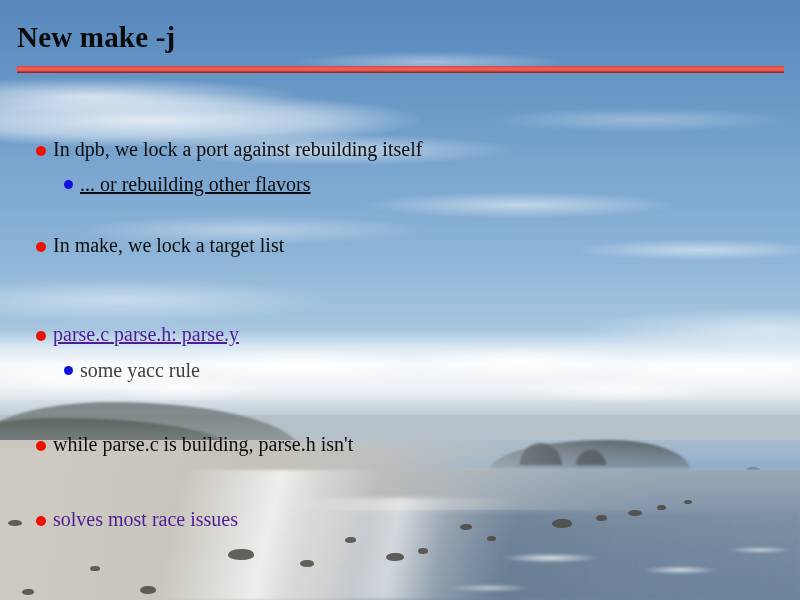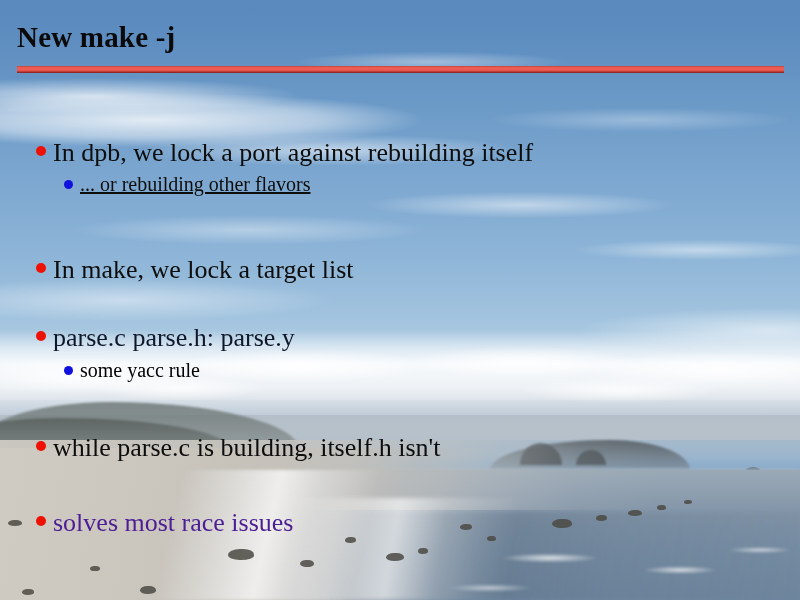--- a/index.html
+++ b/index.html
@@ -342,21 +342,21 @@
     height: 9px;
     background: #1111dd;
     margin-right: 7px;
     margin-top: 7px;
   }
 
   .btext {
     color: #0d0d0d;
     line-height: 1.15;
   }
-  .level-1 .btext { font-size: 26px; }
+  .level-1 .btext { font-size: 20px; }
   .level-2 .btext { font-size: 20px; }
 </style>
 </head>
 <body>
 
 <div id="slide">
 
   <div id="sky" class="bg-layer"></div>
   <div id="clouds-wispy" class="bg-layer"></div>
   <div id="cloud-bank" class="bg-layer"></div>
@@ -403,35 +403,35 @@
 
     <div id="bullets">
         <div class="bullet level-1" style="top: 18px;">
           <span class="marker" style="background: rgb(238, 17, 0);"></span>
           <span class="btext" style="color: rgb(13, 13, 13);">In dpb, we lock a port against rebuilding itself</span>
         </div>
         <div class="bullet level-2" style="top: 53px;">
           <span class="marker" style="background: rgb(17, 17, 221);"></span>
           <span class="btext" style="color: rgb(13, 13, 13); text-decoration: underline;">... or rebuilding other flavors</span>
         </div>
-        <div class="bullet level-1" style="top: 135px;">
+        <div class="bullet level-1" style="top: 114px;">
           <span class="marker" style="background: rgb(238, 17, 0);"></span>
           <span class="btext" style="color: rgb(13, 13, 13);">In make, we lock a target list</span>
         </div>
         <div class="bullet level-1" style="top: 203px;">
           <span class="marker" style="background: rgb(238, 17, 0);"></span>
-          <span class="btext" style="color: #0f172a;">parse.c parse.h: parse.y</span>
+          <span class="btext" style="color: #4c1d95; text-decoration: underline;">parse.c parse.h: parse.y</span>
         </div>
         <div class="bullet level-2" style="top: 239px;">
           <span class="marker" style="background: rgb(17, 17, 221);"></span>
-          <span class="btext" style="color: #000000;">some yacc rule</span>
+          <span class="btext" style="color: #404040;">some yacc rule</span>
         </div>
         <div class="bullet level-1" style="top: 313px;">
           <span class="marker" style="background: rgb(238, 17, 0);"></span>
-          <span class="btext" style="color: rgb(13, 13, 13);">while parse.c is building, itself.h isn't</span>
+          <span class="btext" style="color: rgb(13, 13, 13);">while parse.c is building, parse.h isn't</span>
         </div>
         <div class="bullet level-1" style="top: 388px;">
           <span class="marker" style="background: rgb(238, 17, 0);"></span>
           <span class="btext" style="color: #4c1d95;">solves most race issues</span>
         </div>
       </div>
   </div>
 </div>
 
 </body></html>

